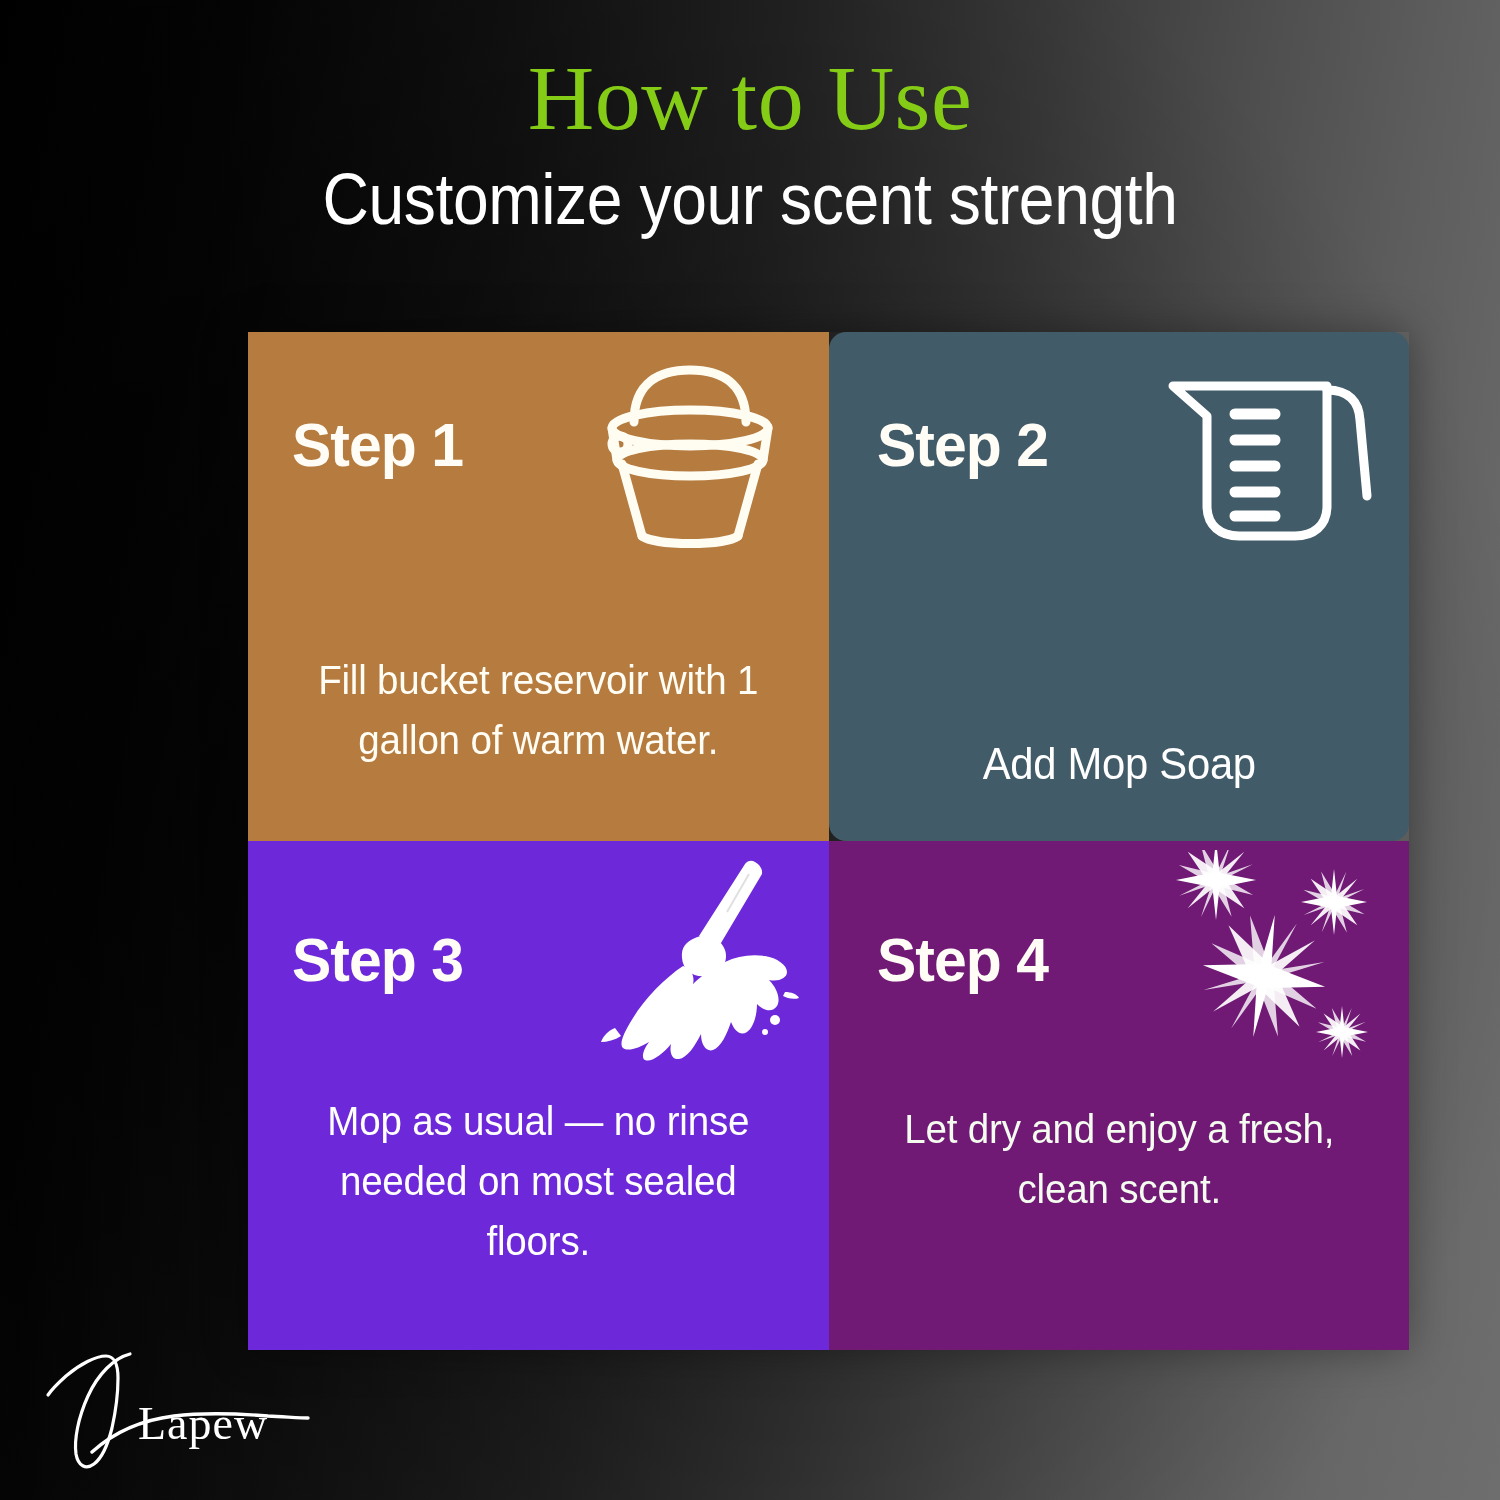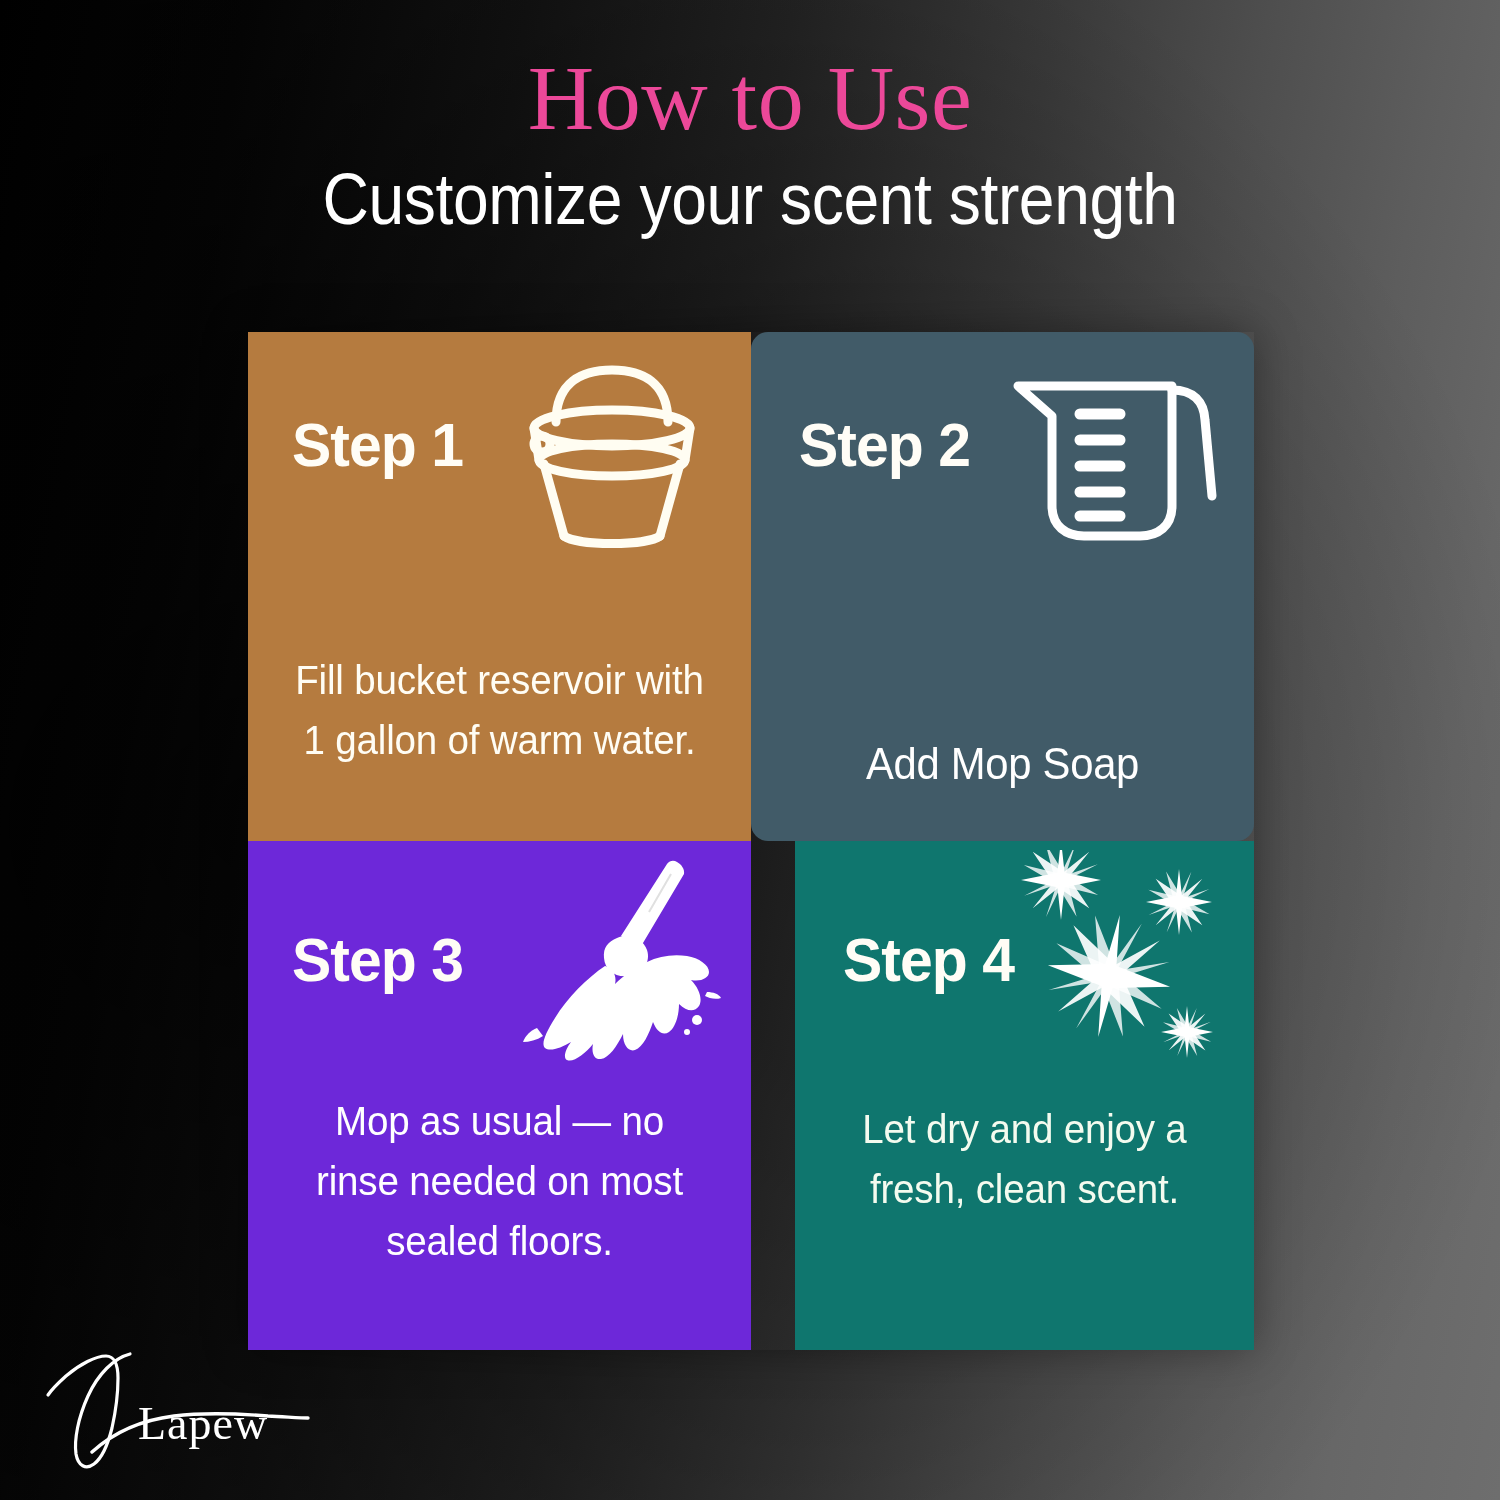--- a/index.html
+++ b/index.html
@@ -33,21 +33,21 @@
 
   
   .header {
     position:absolute;
     top:52px; left:0; width:1500px;
     text-align:center;
     z-index:3;
   }
   .title {
     font-family:"Liberation Serif", serif;
-    color:#ec4899;
+    color:#84cc16;
     font-size:92px;
     line-height:1.0;
     letter-spacing:0.5px;
     font-weight:400;
   }
   .subtitle {
     margin-top:18px;
     font-family:"Liberation Sans", sans-serif;
     color:#ffffff;
     font-size:73px;
@@ -55,36 +55,36 @@
     font-weight:400;
     letter-spacing:-0.5px;
     transform:scaleX(0.88);
     transform-origin:center top;
   }
 
   
   .grid {
     position:absolute;
     left:248px; top:332px;
-    width:1006px; height:1018px;
+    width:1161px; height:1018px;
     display:grid;
     grid-template-columns:1fr 1fr;
     grid-template-rows:1fr 1fr;
     z-index:2;
     box-shadow:0 0 40px rgba(0,0,0,0.35);
   }
   .cell {
     position:relative;
     overflow:hidden;
     padding:0;
   }
   .cell.c1 { background:#b57b3f; }
   .cell.c2 { background:#415b68;border-radius:17px; }
   .cell.c3 { background:#6d28d9; }
-  .cell.c4 { background:#0f766e;margin-left:44px; }
+  .cell.c4 { background:#701a75; }
 
   .step-label {
     position:absolute;
     left:44px; top:82px;
     color:#fffdf6;
     font-size:62px;
     font-weight:700;
     letter-spacing:-1px;
     line-height:1;
     transform:scaleX(0.95);

